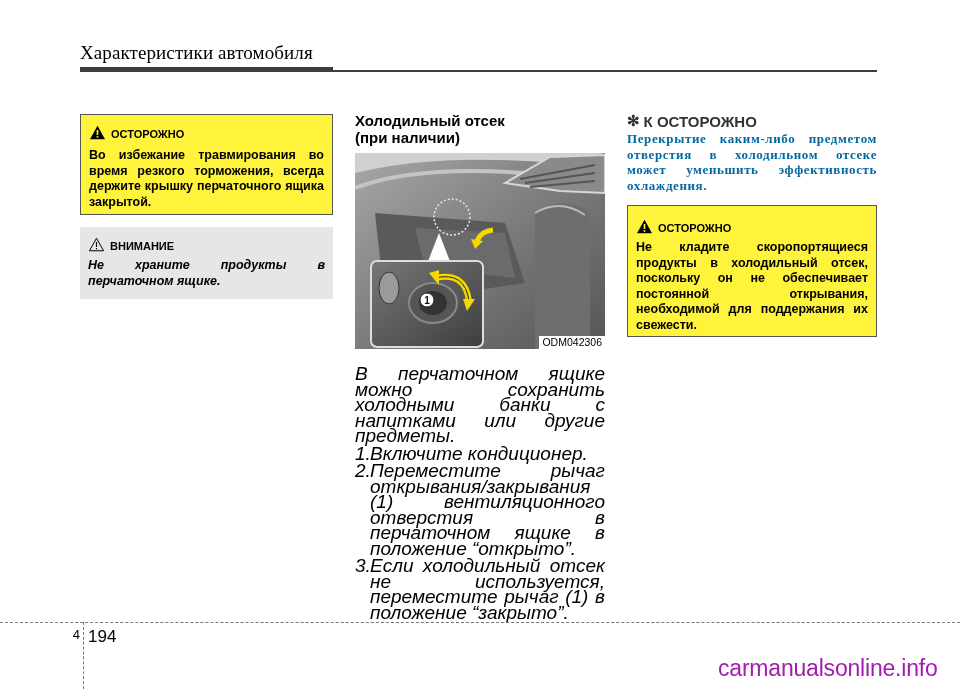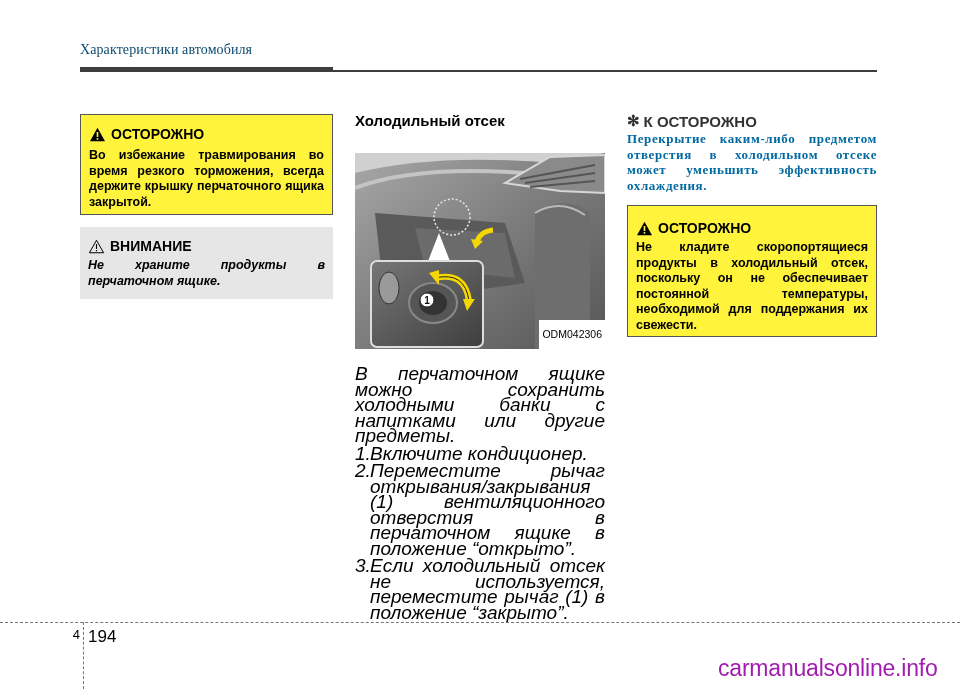--- a/index.html
+++ b/index.html
@@ -2,52 +2,52 @@
 <html><head>
 <meta charset="utf-8">
 <style>
   html, body { margin: 0; padding: 0; }
   body {
     width: 960px; height: 689px; background: #ffffff; position: relative; overflow: hidden;
     font-family: "Liberation Sans", sans-serif; color: #000;
   }
   .header-title {
     position: absolute; left: 80px; top: 42px;
-    font-family: "Liberation Serif", serif; font-size: 14px; color: #0c4a6e; letter-spacing: 0.1px;
+    font-family: "Liberation Serif", serif; font-size: 19px; color: #000000; letter-spacing: 0.1px;
   }
   .header-bar-thick {
     position: absolute; left: 80px; top: 67px; width: 253px; height: 5px; background: #3d3d3d;
   }
   .header-bar-thin {
     position: absolute; left: 333px; top: 70px; width: 544px; height: 2px; background: #3d3d3d;
   }
 
   .box {
     position: absolute; box-sizing: border-box;
   }
   .box.yellow { background: #fff33b; border: 1px solid #555; }
   .box.grey { background: #e6e6e6; }
   .box-title {
-    font-weight: bold; font-size: 14px; display: flex; align-items: center; gap: 5px; line-height: 18px;
+    font-weight: bold; font-size: 11px; display: flex; gap: 5px; line-height: 18px;
   }
   .box-body {
     font-weight: bold; font-size: 12.5px; line-height: 15.5px; text-align: justify; text-align-last: left;
   }
   .box-body.italic { font-style: italic; font-weight: bold; }
 
   .warn-icon { width: 17px; height: 15px; display: inline-block; }
 
   .section-title {
     position: absolute; left: 355px; top: 112px; font-weight: bold; font-size: 15px; line-height: 17px; width: 250px;
   }
   .figure {
     position: absolute; left: 355px; top: 153px; width: 250px; height: 196px; background: #7a7a7a; overflow: hidden;
   }
   .fig-label {
-    position: absolute; right: 0; bottom: 0; background: #fff; font-size: 10.5px; padding: 8px 3px; line-height: 13px;
+    position: absolute; right: 0; bottom: 0; background: #fff; font-size: 10.5px; padding: 0 3px; line-height: 13px;
   }
   .body-text {
     position: absolute; left: 355px; top: 366px; width: 250px; font-size: 19px; line-height: 15.5px; font-style: italic;
   }
   .body-text p { margin: 0 0 2px 0; text-align: justify; text-align-last: left; }
   .body-text .num-item { display: flex; margin-bottom: 2px; }
   .body-text .num-item .n { width: 15px; flex: none; }
   .body-text .num-item .t { flex: 1; text-align: justify; text-align-last: left; }
 
   .info-title {
@@ -100,20 +100,21 @@
       <rect x="9.3" y="6" width="1.4" height="6" fill="#000"></rect>
       <rect x="9.3" y="13.2" width="1.4" height="1.5" fill="#000"></rect>
     </svg>
     <span>ВНИМАНИЕ</span>
   </div>
   <div class="box-body italic" style="margin-top:3px;">Не храните продукты в перчаточном ящике.</div>
 </div>
 
 <div class="section-title">
   <div>Холодильный отсек</div>
+  <div>(при наличии)</div>
 </div>
 
 <div class="figure">
   <svg width="250" height="196" viewBox="0 0 250 196">
     <defs>
       <linearGradient id="bg" x1="0" y1="0" x2="1" y2="1">
         <stop offset="0" stop-color="#a8a8a8"></stop>
         <stop offset="0.5" stop-color="#7c7c7c"></stop>
         <stop offset="1" stop-color="#555"></stop>
       </linearGradient>
@@ -187,20 +188,20 @@
 
 <div class="box yellow" style="left:627px; top:205px; width:250px; height:132px; padding:13px 8px 0 8px;">
   <div class="box-title">
     <svg class="warn-icon" viewBox="0 0 20 18">
       <polygon points="10,1 19,17 1,17" fill="#000"></polygon>
       <rect x="9" y="6" width="2" height="6" fill="#fff33b"></rect>
       <rect x="9" y="13.3" width="2" height="2" fill="#fff33b"></rect>
     </svg>
     <span>ОСТОРОЖНО</span>
   </div>
-  <div class="box-body" style="margin-top:3px;">Не кладите скоропортящиеся продукты в холодильный отсек, поскольку он не обеспечивает постоянной температуры, необходимой для поддержания их свежести.</div>
+  <div class="box-body" style="margin-top:3px;">Не кладите скоропортящиеся продукты в холодильный отсек, поскольку он не обеспечивает постоянной открывания, необходимой для поддержания их свежести.</div>
 </div>
 
 <div class="footer-hline"></div>
 <div class="footer-vline"></div>
 <div class="page-chapter">4</div>
 <div class="page-number">194</div>
 <div class="watermark">carmanualsonline.info</div>
 
 </body></html>

